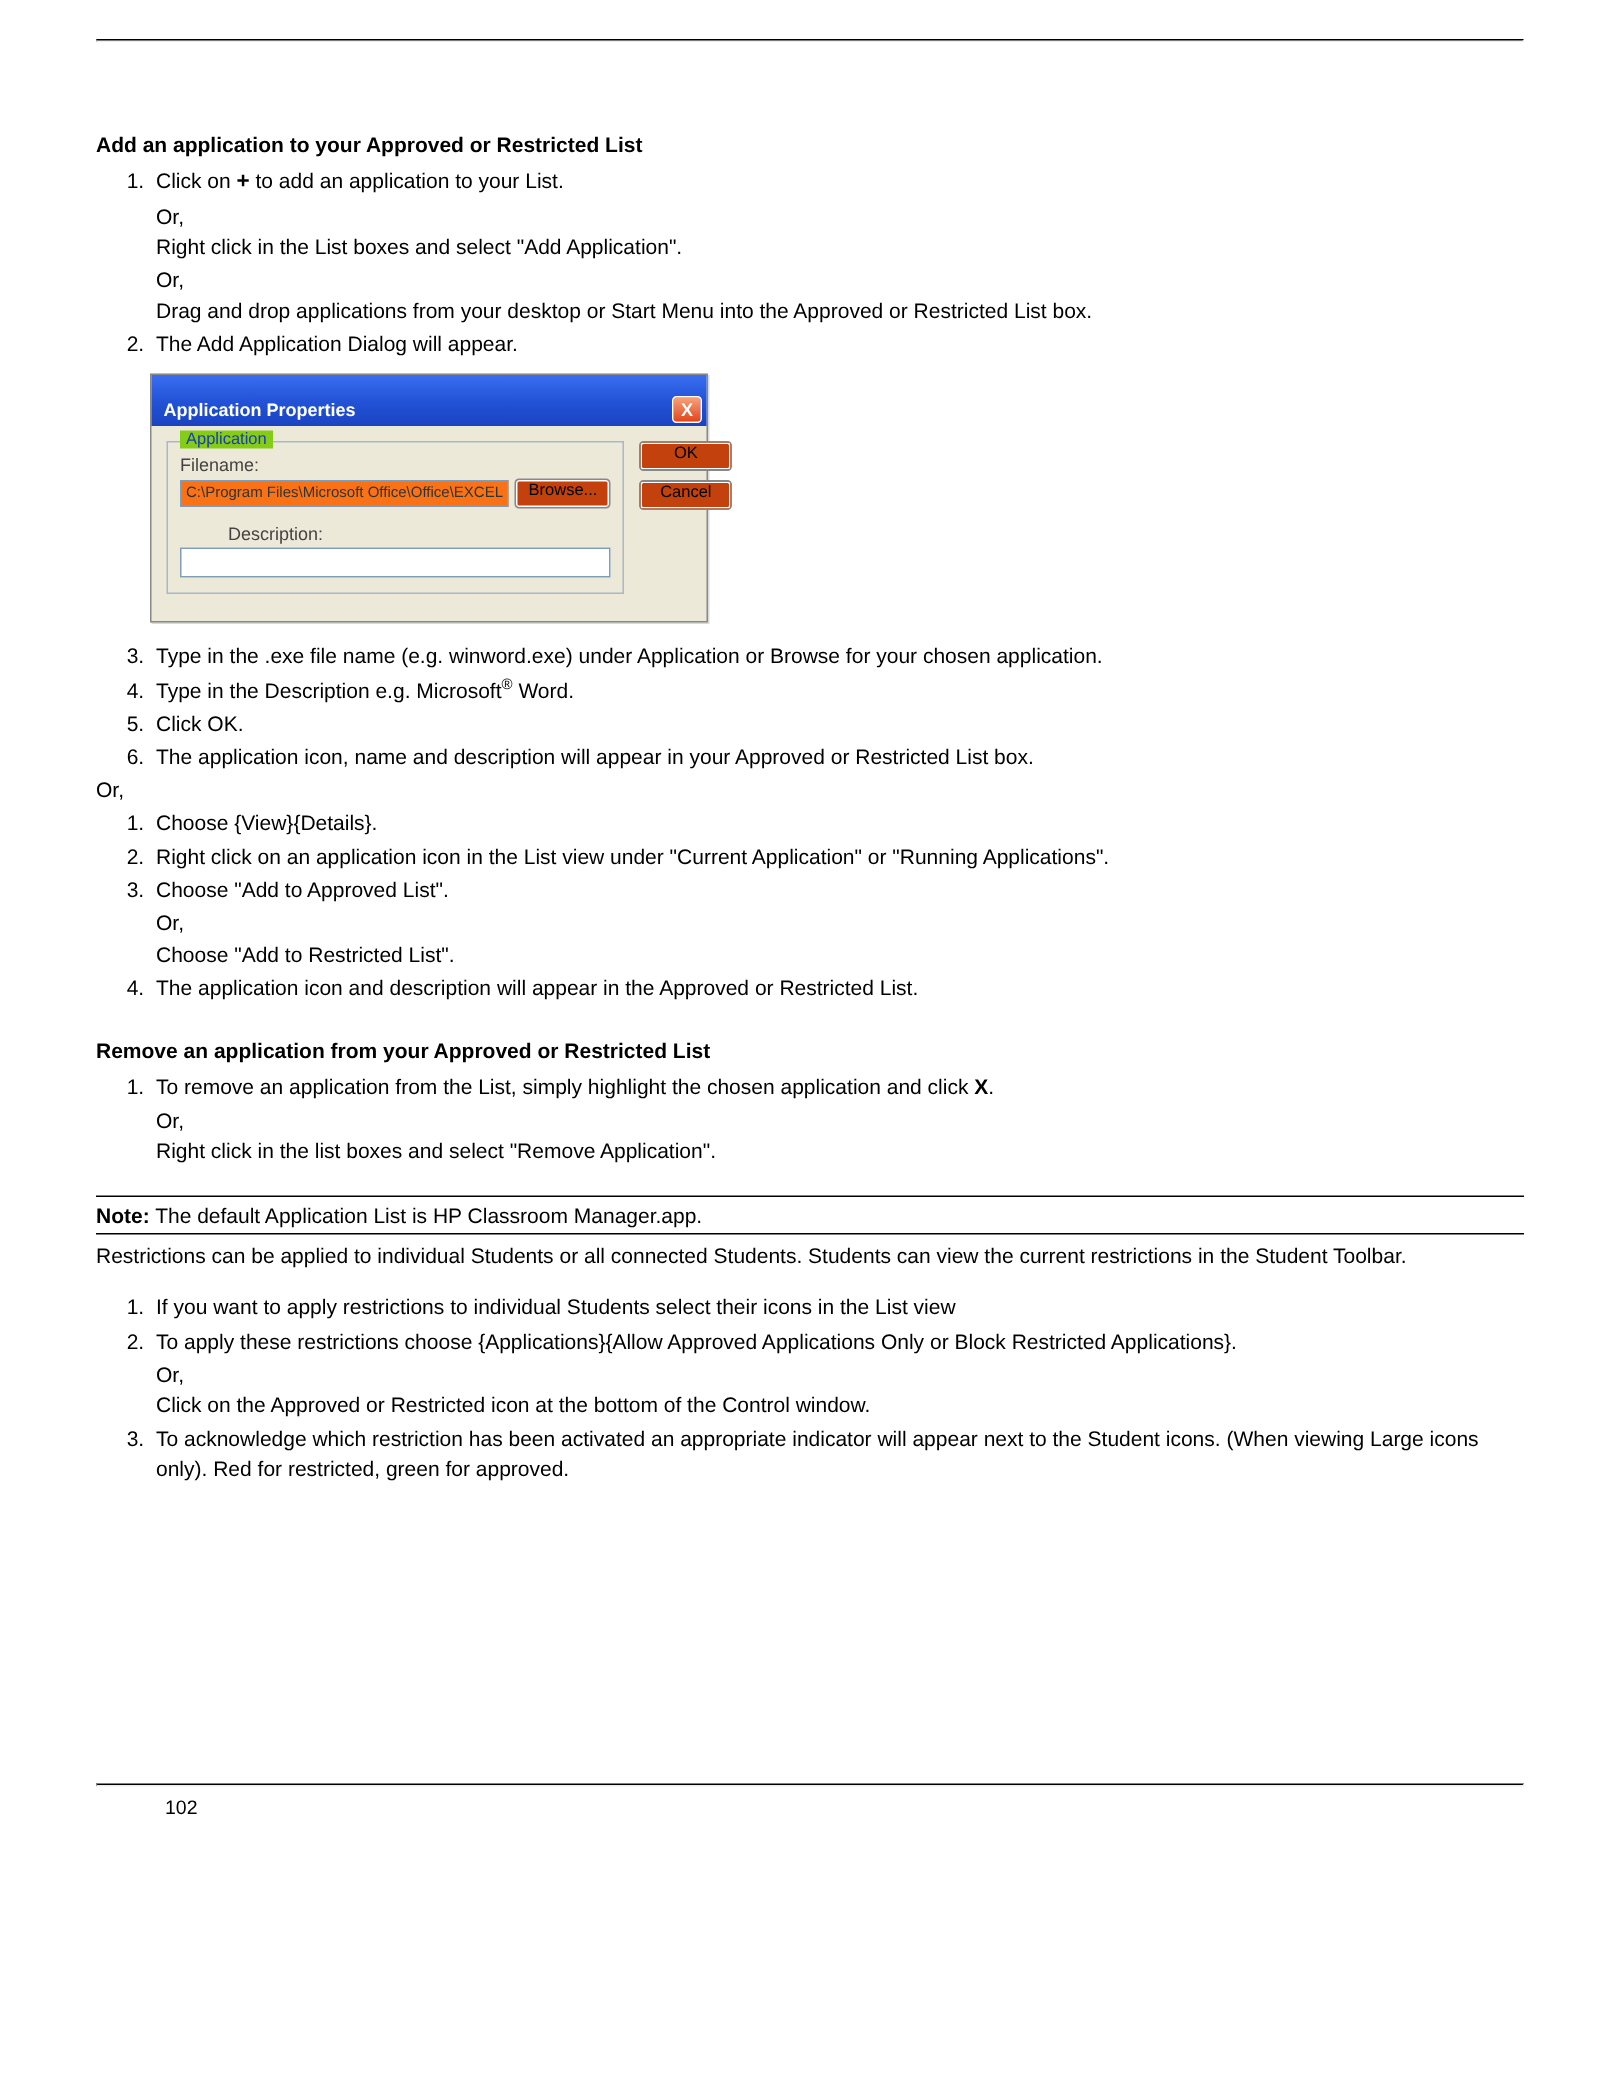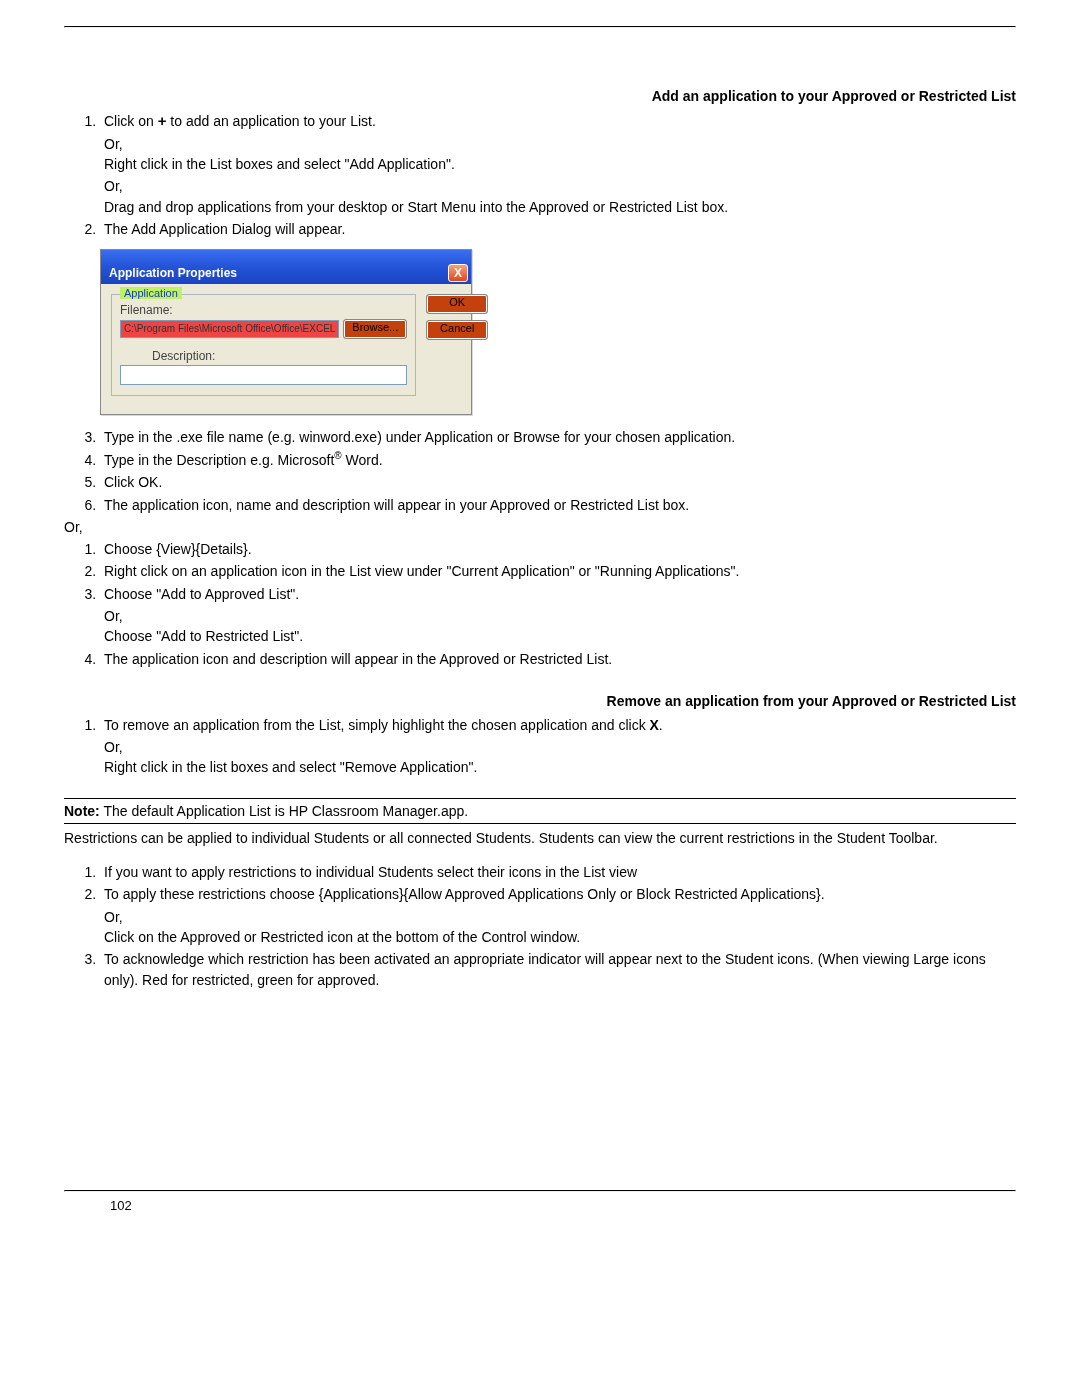--- a/index.html
+++ b/index.html
@@ -23,21 +23,20 @@
     text-align: center;
     font-weight: bold;
     font-size: 13px;
     padding: 6px 0 4px 0;
   }
   .section-heading {
     font-weight: bold;
     margin-top: 60px;
     margin-bottom: 6px;
     font-size: 14px;
-    text-align: right;
   }
   .section-heading.nomtop { margin-top: 24px; }
   .section-heading.mtop2 { margin-top: 18px; }
   ol.steps {
     list-style: decimal;
     margin: 4px 0 4px 0;
     padding-left: 36px;
   }
   ol.steps > li {
     padding-left: 4px;
@@ -94,31 +93,31 @@
   .fieldset {
     border: 1px solid #a9b7c9;
     padding: 8px 8px 10px 8px;
     flex: 1;
     position: relative;
   }
   .fieldset-legend {
     position: absolute;
     top: -8px;
     left: 8px;
-    background: #bef264;
+    background: #84cc16;
     padding: 0 4px;
     color: #1a3bb5;
     font-size: 11px;
   }
   .lbl { font-size: 12px; color: #444; margin-bottom: 2px; }
   .row-flex { display: flex; gap: 4px; align-items: center; }
   .txt-input {
     flex: 1;
     height: 18px;
-    background: #ef4444;
+    background: #f97316;
     border: 1px solid #7f9db9;
     font-size: 10px;
     padding: 0 3px;
     color: #333;
     box-sizing: border-box;
     line-height: 16px;
     overflow: hidden;
     white-space: nowrap;
   }
   .desc-input {

